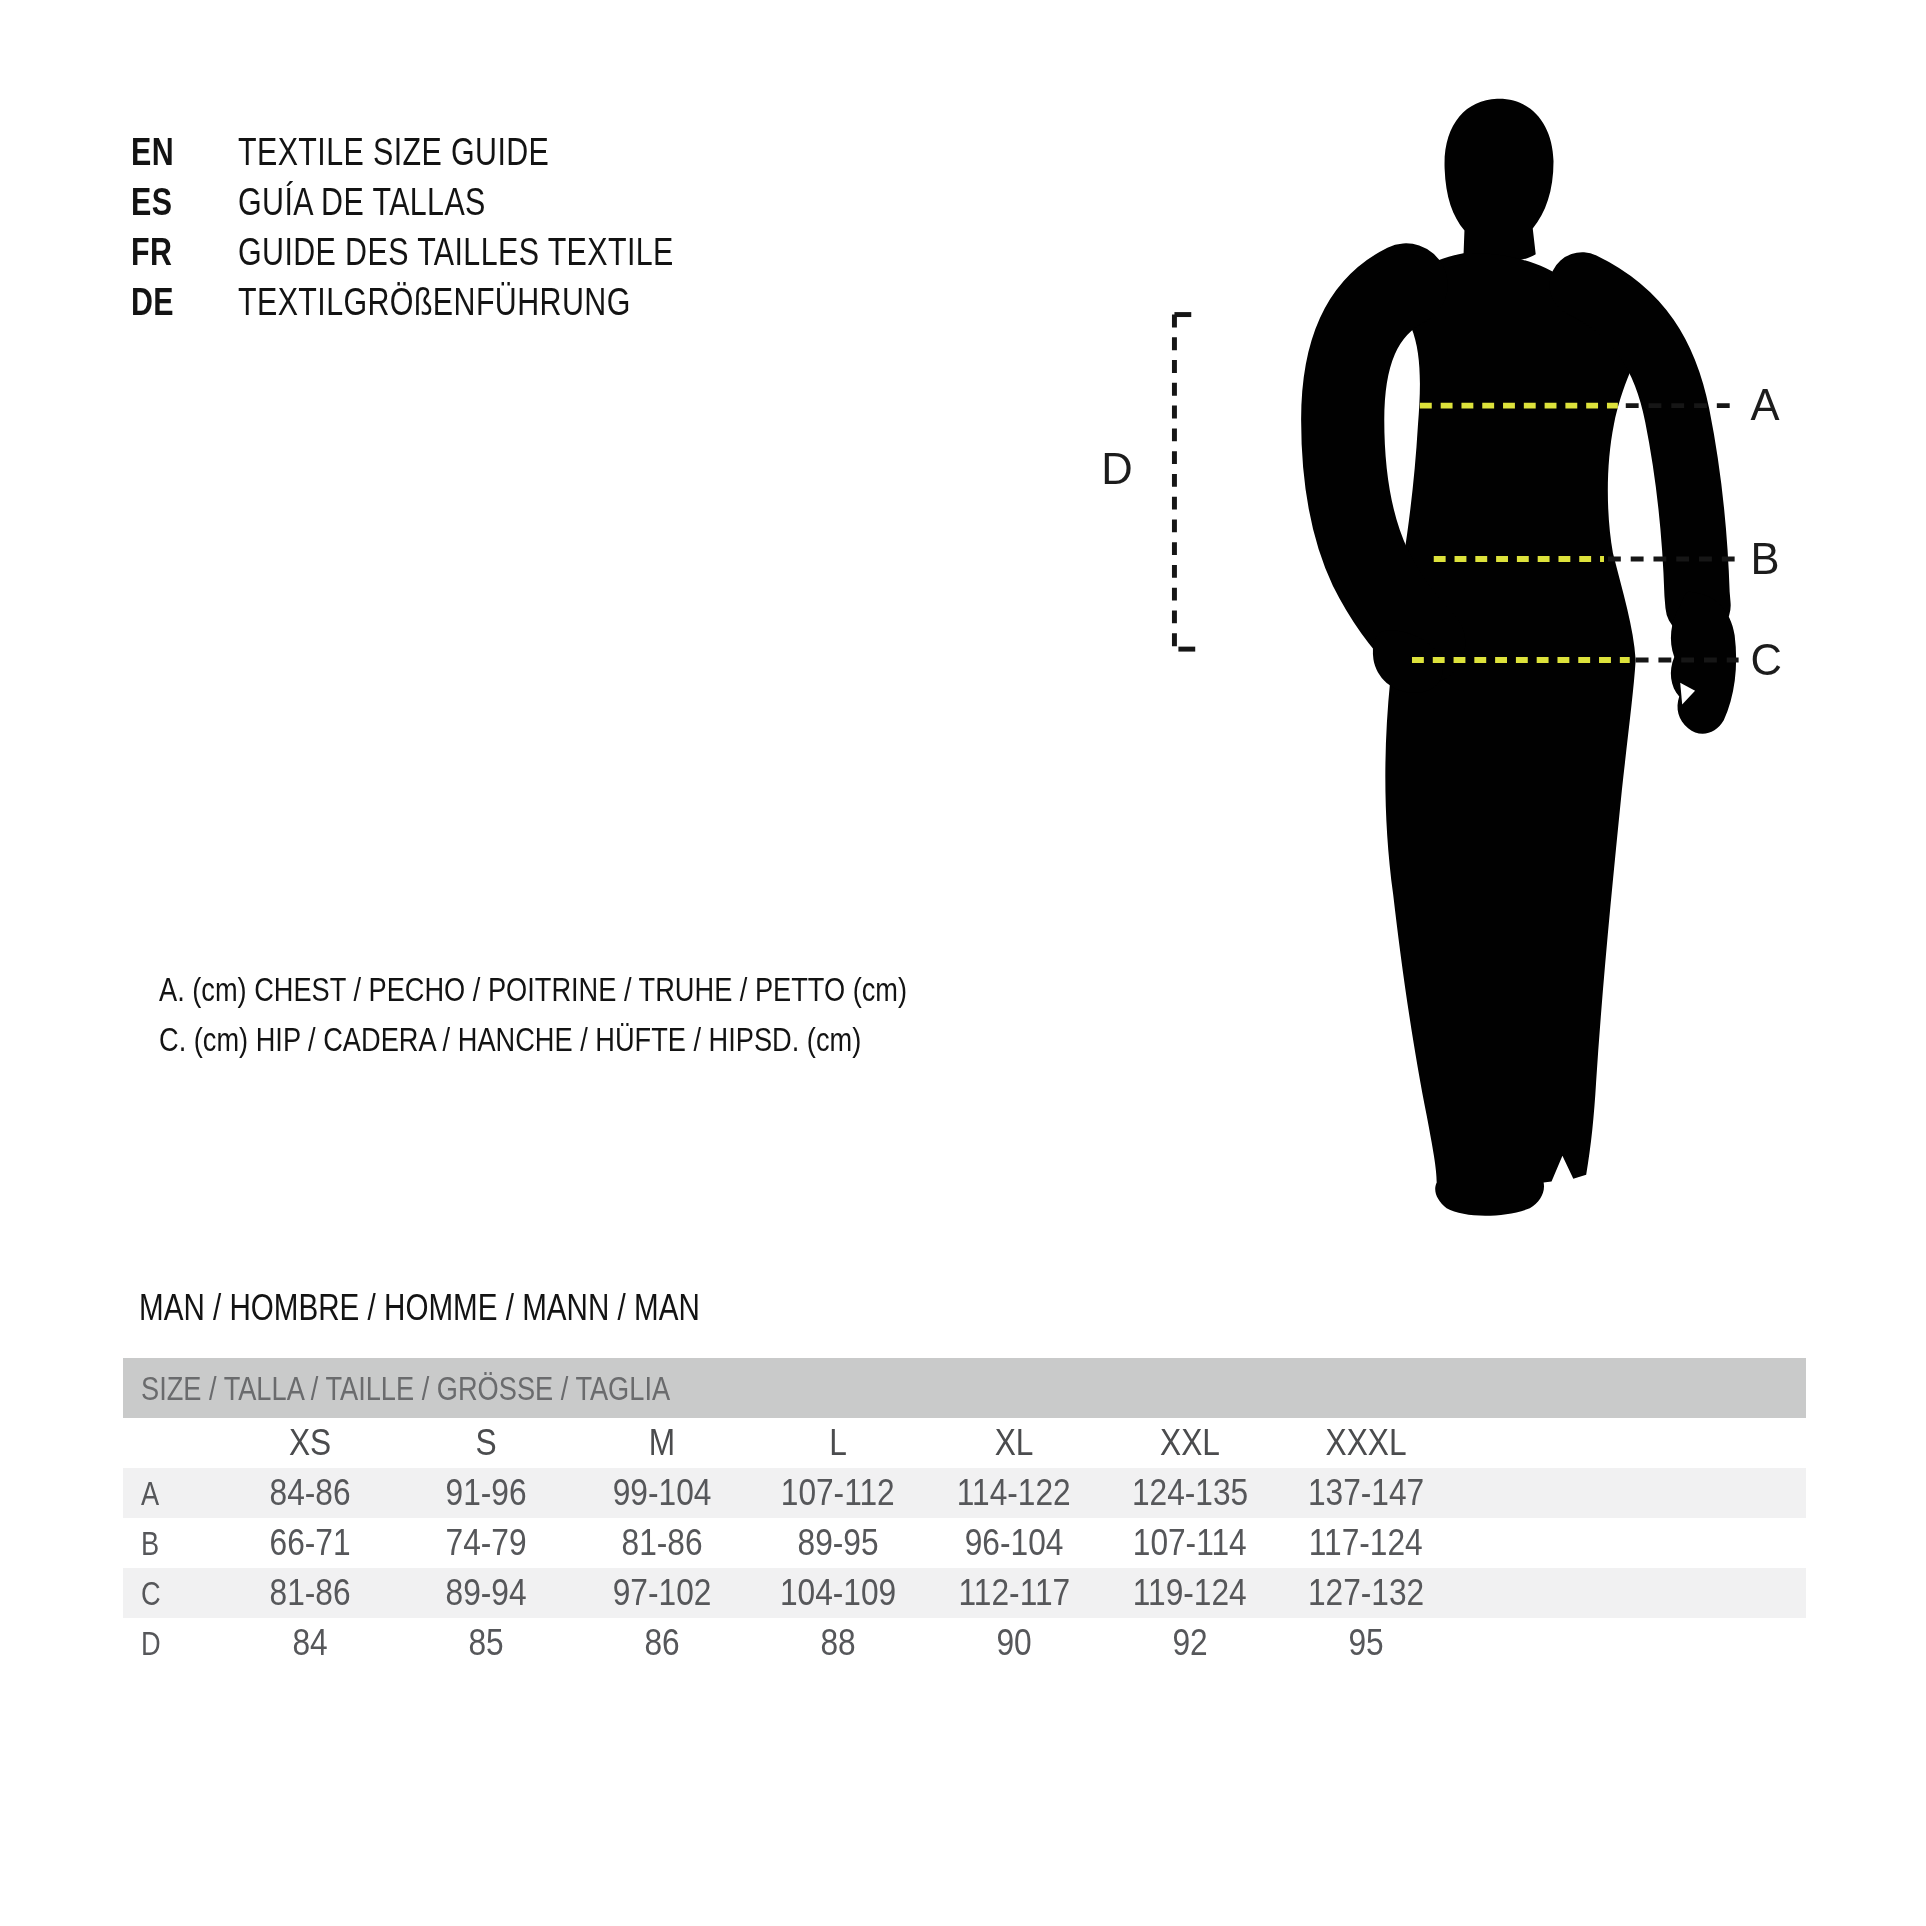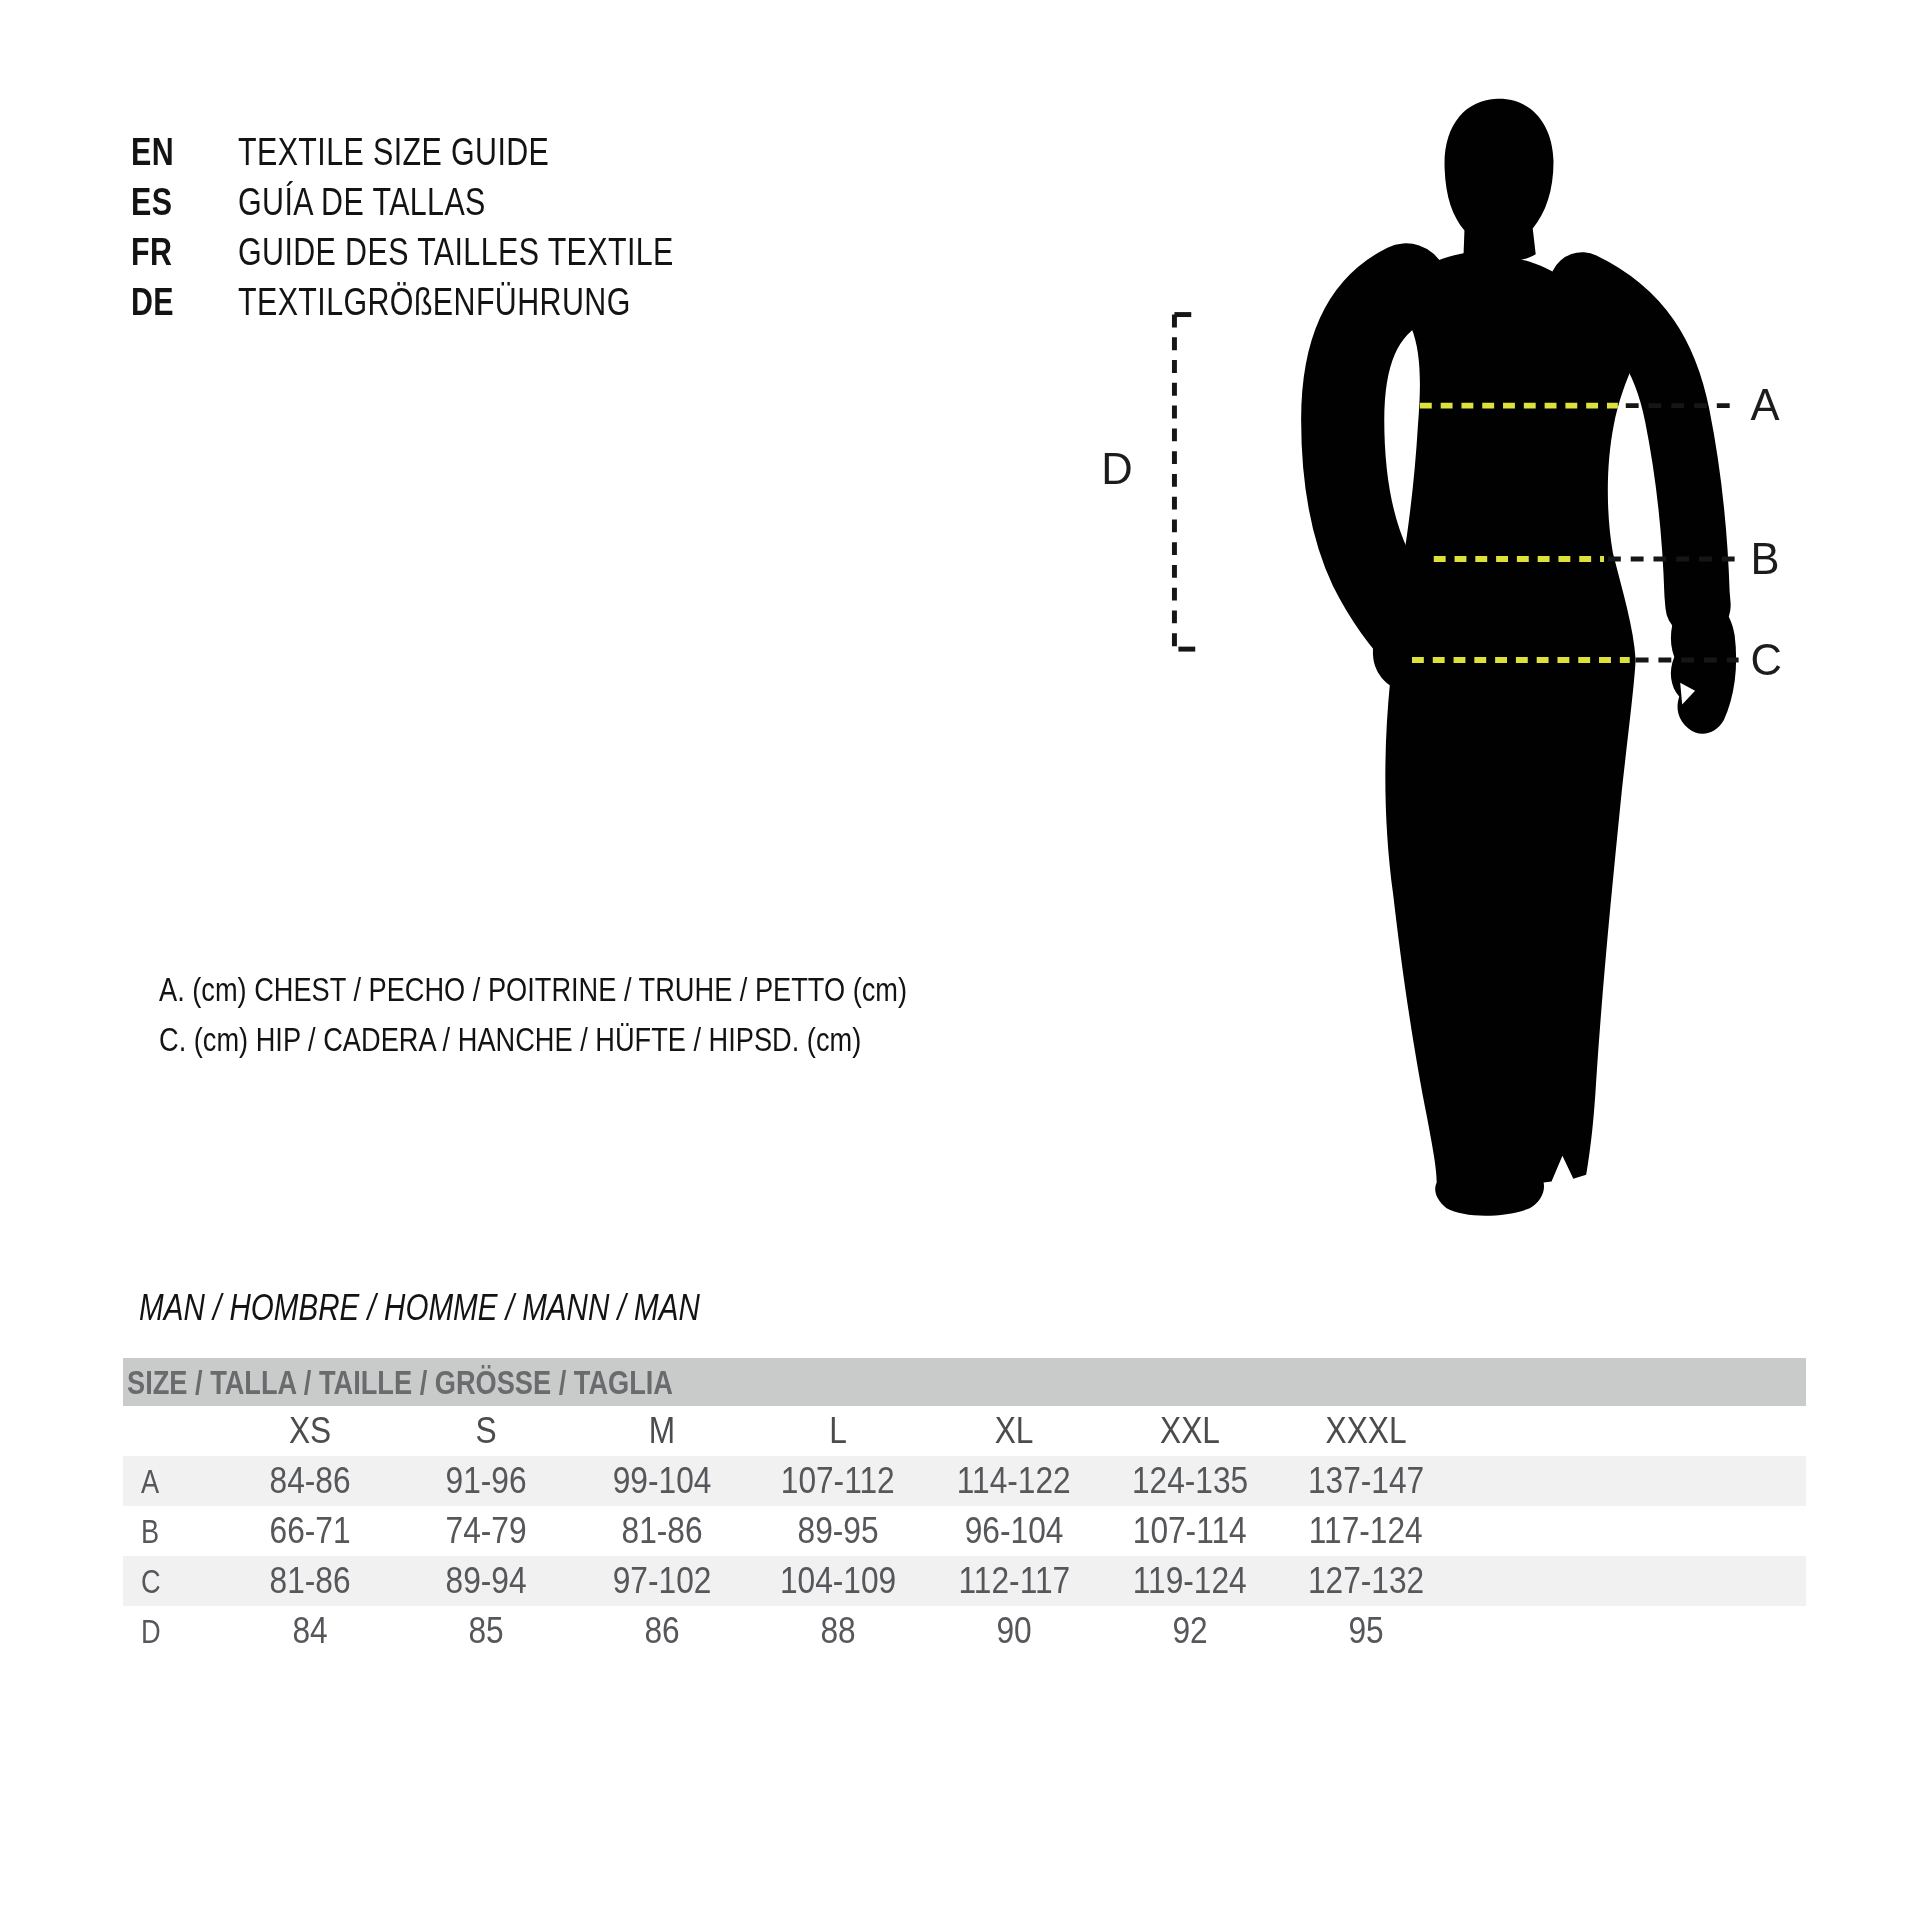--- a/index.html
+++ b/index.html
@@ -13,26 +13,26 @@
   
   .titles{position:absolute;left:131px;top:127px;color:var(--text-dark);}
   .title-row{display:flex;height:50px;align-items:center;font-size:38px;letter-spacing:0.5px;}
   .title-row .lang{width:107px;font-weight:bold;}
 
   
   .legend{position:absolute;left:139px;top:964px;color:var(--text-dark);margin-left:20px;}
   .legend-row{height:50px;display:flex;align-items:center;font-size:34px;}
 
   
-  .section-title-wrap{position:absolute;left:139px;top:1287px;color:var(--text-dark);font-size:37px;font-style:italic;}
+  .section-title-wrap{position:absolute;left:139px;top:1287px;color:var(--text-dark);font-size:37px;}
 
   
   .size-table{position:absolute;left:123px;top:1358px;width:1683px;}
-  .band{height:48px;background:var(--table-band);display:flex;align-items:center;padding-left:4px;
-        color:var(--band-text);font-size:34px;font-weight:bold;}
+  .band{height:60px;background:var(--table-band);display:flex;align-items:center;padding-left:18px;
+        color:var(--band-text);font-size:34px;}
   .trow{display:grid;grid-template-columns:99px repeat(7,176px) 1fr;height:50px;align-items:center;}
   .trow.stripe{background:var(--row-stripe);}
   .cell{text-align:center;font-size:36px;color:var(--text-gray);}
   .cols-row .cell{color:var(--col-header);}
   .rlabel{padding-left:18px;font-size:34px;color:var(--text-gray);}
 
   
   .figure{position:absolute;left:990px;top:79px;width:937px;height:1257px;}
   .body-fill{fill:#010101;stroke:none;}
   .arm-stroke{fill:none;stroke:#010101;stroke-linecap:round;stroke-linejoin:round;}

